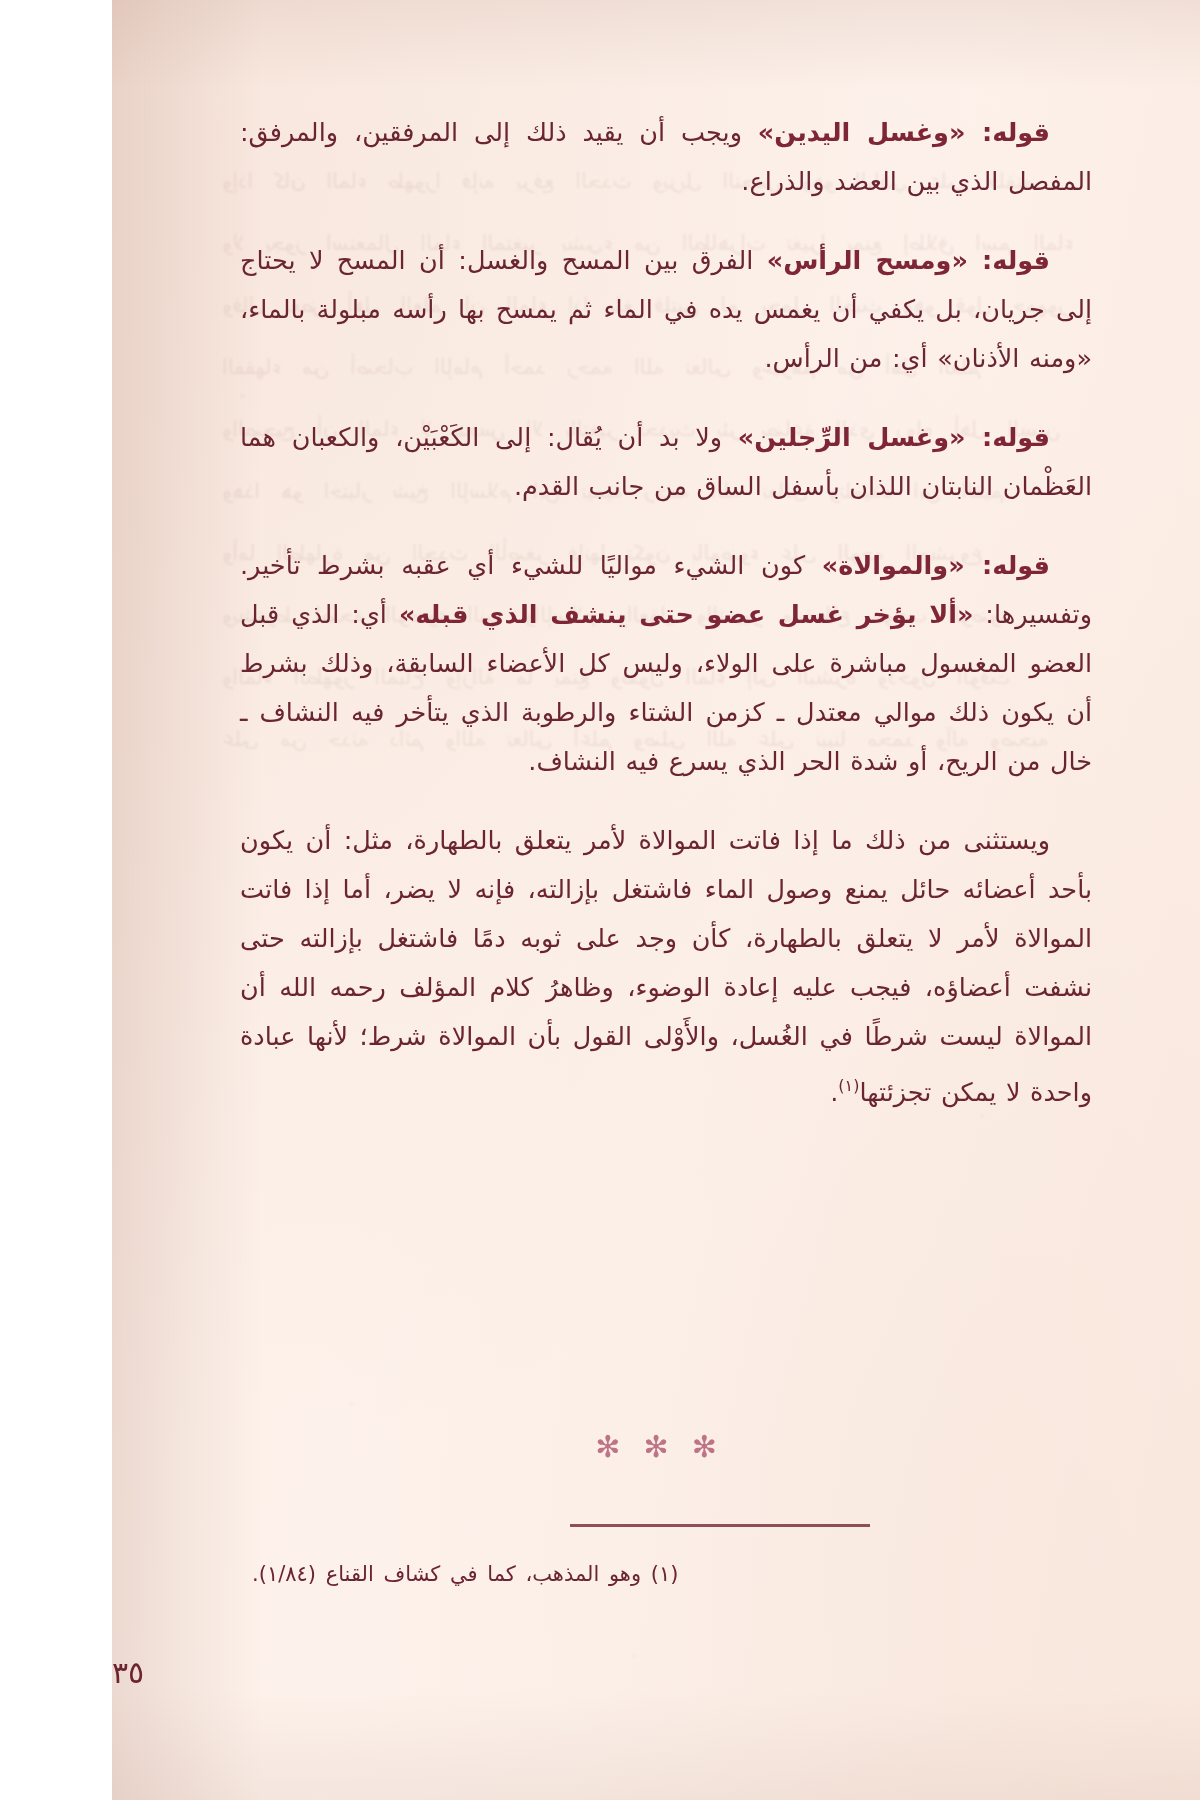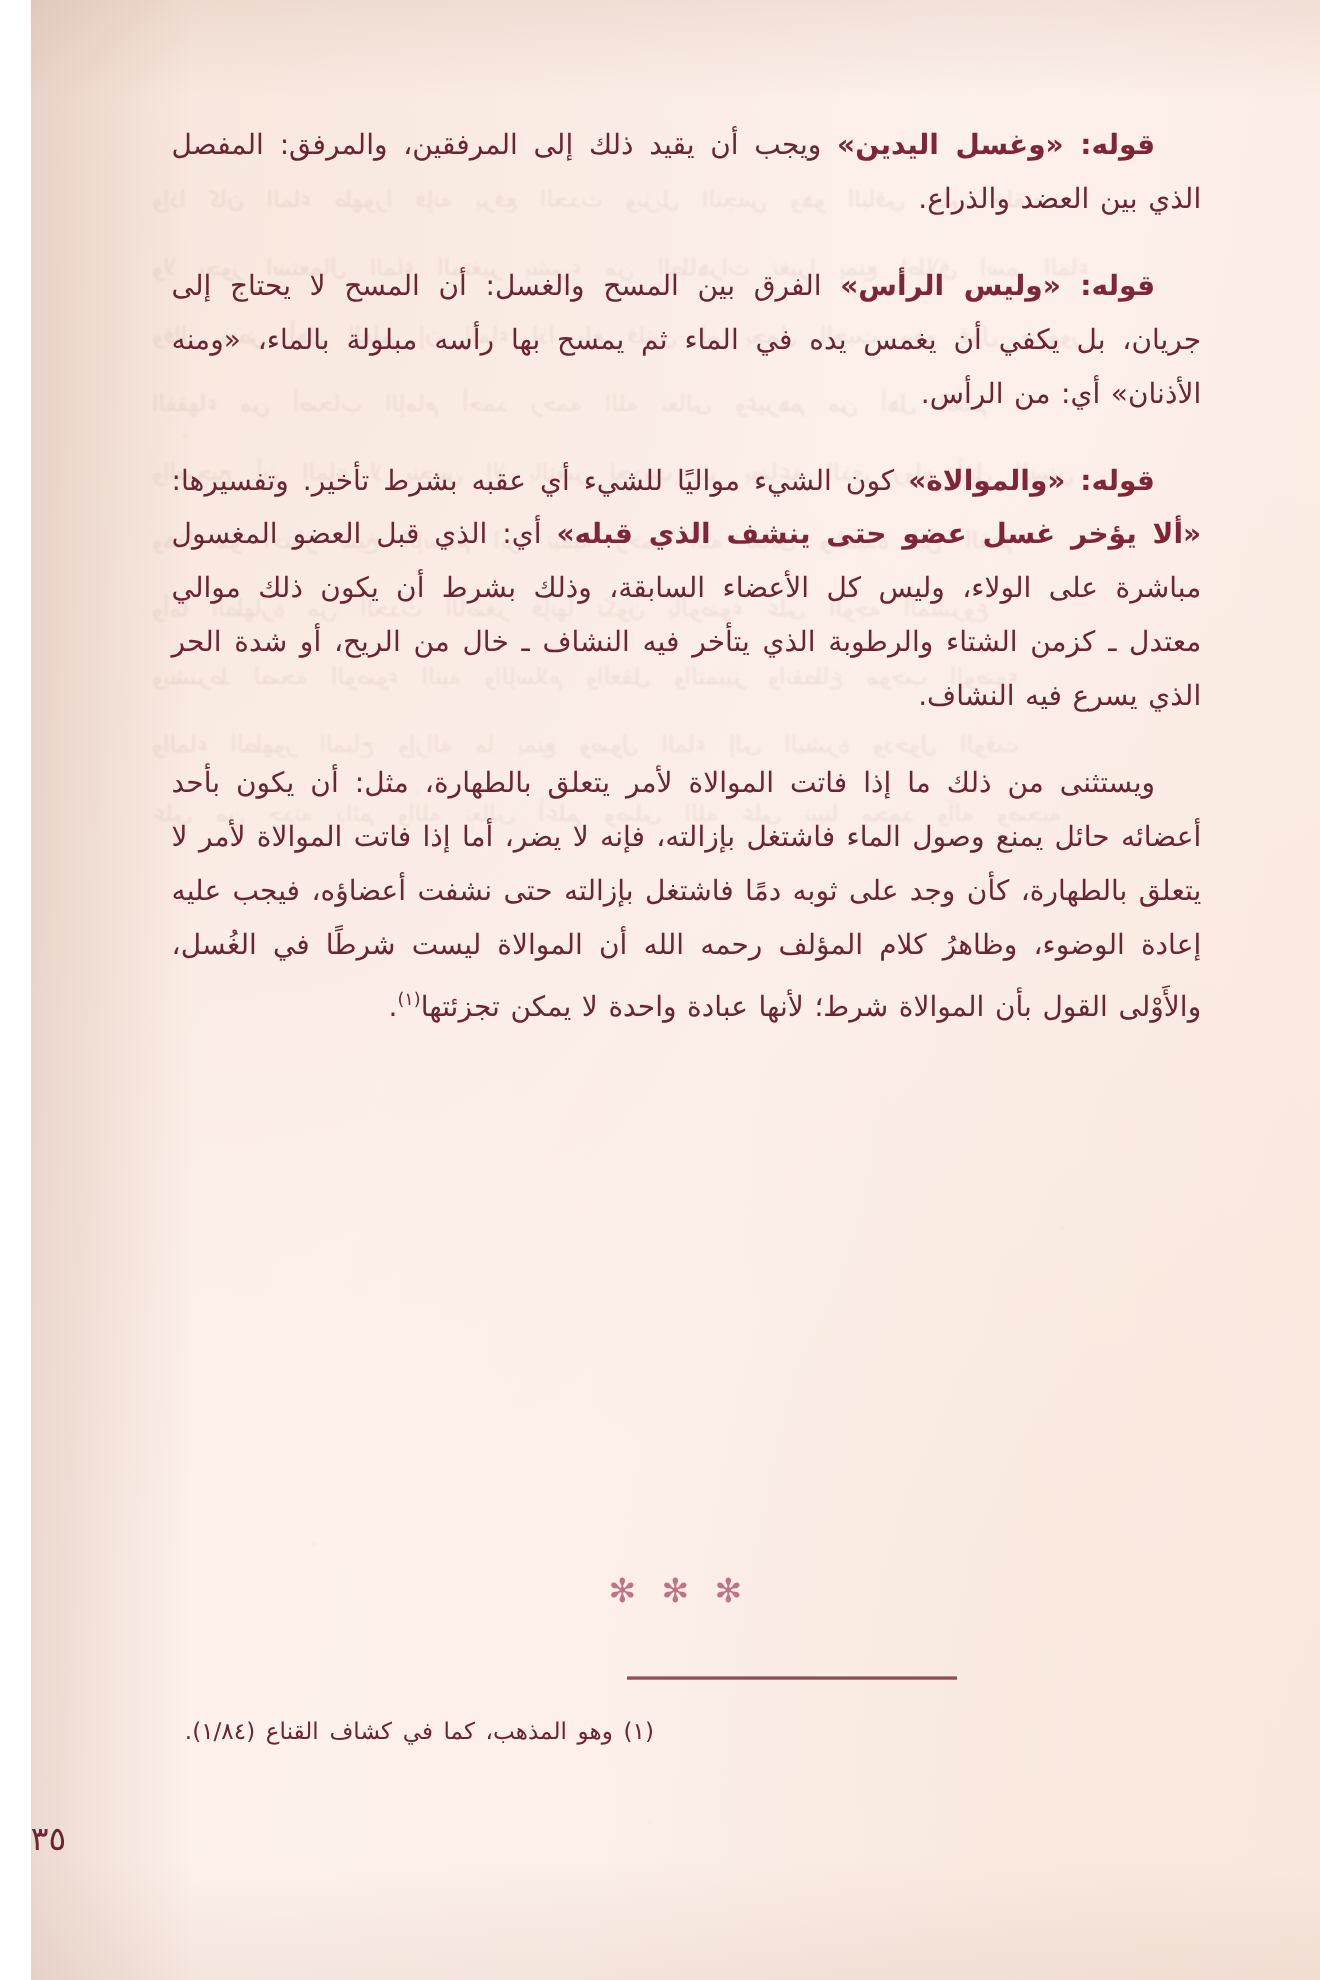--- a/index.html
+++ b/index.html
@@ -11,21 +11,21 @@
   body {
     width: 1200px;
     height: 1800px;
     overflow: hidden;
     font-family: "DejaVu Sans", "Liberation Sans", sans-serif;
   }
 
   
   .page {
     position: relative;
-    width: 1172px;
+    width: 1088px;
     height: 1800px;
     background:
       radial-gradient(ellipse at 18% 12%, rgba(245,226,215,0.55) 0%, rgba(253,240,232,0) 55%),
       radial-gradient(ellipse at 85% 88%, rgba(246,228,216,0.5) 0%, rgba(253,240,232,0) 55%),
       linear-gradient(100deg, #fbe9e0 0%, #fdf1ea 22%, #fdf2ec 55%, #fbeae1 100%);
     box-sizing: border-box;
     overflow: hidden;
   }
 
   
@@ -200,23 +200,26 @@
   <div class="edge-shade-top"></div>
   <div class="edge-shade-bottom"></div>
 
   <div class="content">
 
     <p class="para">
       <span class="lemma">قوله: «وغسل اليدين»</span><span> ويجب أن يقيد ذلك إلى المرفقين، والمرفق: المفصل الذي بين العضد والذراع.</span>
     </p>
 
     <p class="para">
-      <span class="lemma">قوله: «وليس الرأس»</span><span> الفرق بين المسح والغسل: أن المسح لا يحتاج إلى جريان، بل يكفي أن يغمس يده في الماء ثم يمسح بها رأسه مبلولة بالماء، «ومنه الأذنان» أي: من الرأس.</span>
-    </p>
-
+      <span class="lemma">قوله: «ومسح الرأس»</span><span> الفرق بين المسح والغسل: أن المسح لا يحتاج إلى جريان، بل يكفي أن يغمس يده في الماء ثم يمسح بها رأسه مبلولة بالماء، «ومنه الأذنان» أي: من الرأس.</span>
+    </p>
+
+    <p class="para">
+      <span class="lemma">قوله: «وغسل الرِّجلين»</span><span> ولا بد أن يُقال: إلى الكَعْبَيْن، والكعبان هما العَظْمان النابتان اللذان بأسفل الساق من جانب القدم.</span>
+    </p>
 
 
     <p class="para">
       <span class="lemma">قوله: «والموالاة»</span><span> كون الشيء مواليًا للشيء أي عقبه بشرط تأخير. وتفسيرها: </span><span class="quote">«ألا يؤخر غسل عضو حتى ينشف الذي قبله»</span><span> أي: الذي قبل العضو المغسول مباشرة على الولاء، وليس كل الأعضاء السابقة، وذلك بشرط أن يكون ذلك موالي معتدل ـ كزمن الشتاء والرطوبة الذي يتأخر فيه النشاف ـ خال من الريح، أو شدة الحر الذي يسرع فيه النشاف.</span>
     </p>
 
     <p class="para">
       <span>ويستثنى من ذلك ما إذا فاتت الموالاة لأمر يتعلق بالطهارة، مثل: أن يكون بأحد أعضائه حائل يمنع وصول الماء فاشتغل بإزالته، فإنه لا يضر، أما إذا فاتت الموالاة لأمر لا يتعلق بالطهارة، كأن وجد على ثوبه دمًا فاشتغل بإزالته حتى نشفت أعضاؤه، فيجب عليه إعادة الوضوء، وظاهرُ كلام المؤلف رحمه الله أن الموالاة ليست شرطًا في الغُسل، والأَوْلى القول بأن الموالاة شرط؛ لأنها عبادة واحدة لا يمكن تجزئتها</span><sup class="fn-ref">(١)</sup><span>.</span>
     </p>
 

